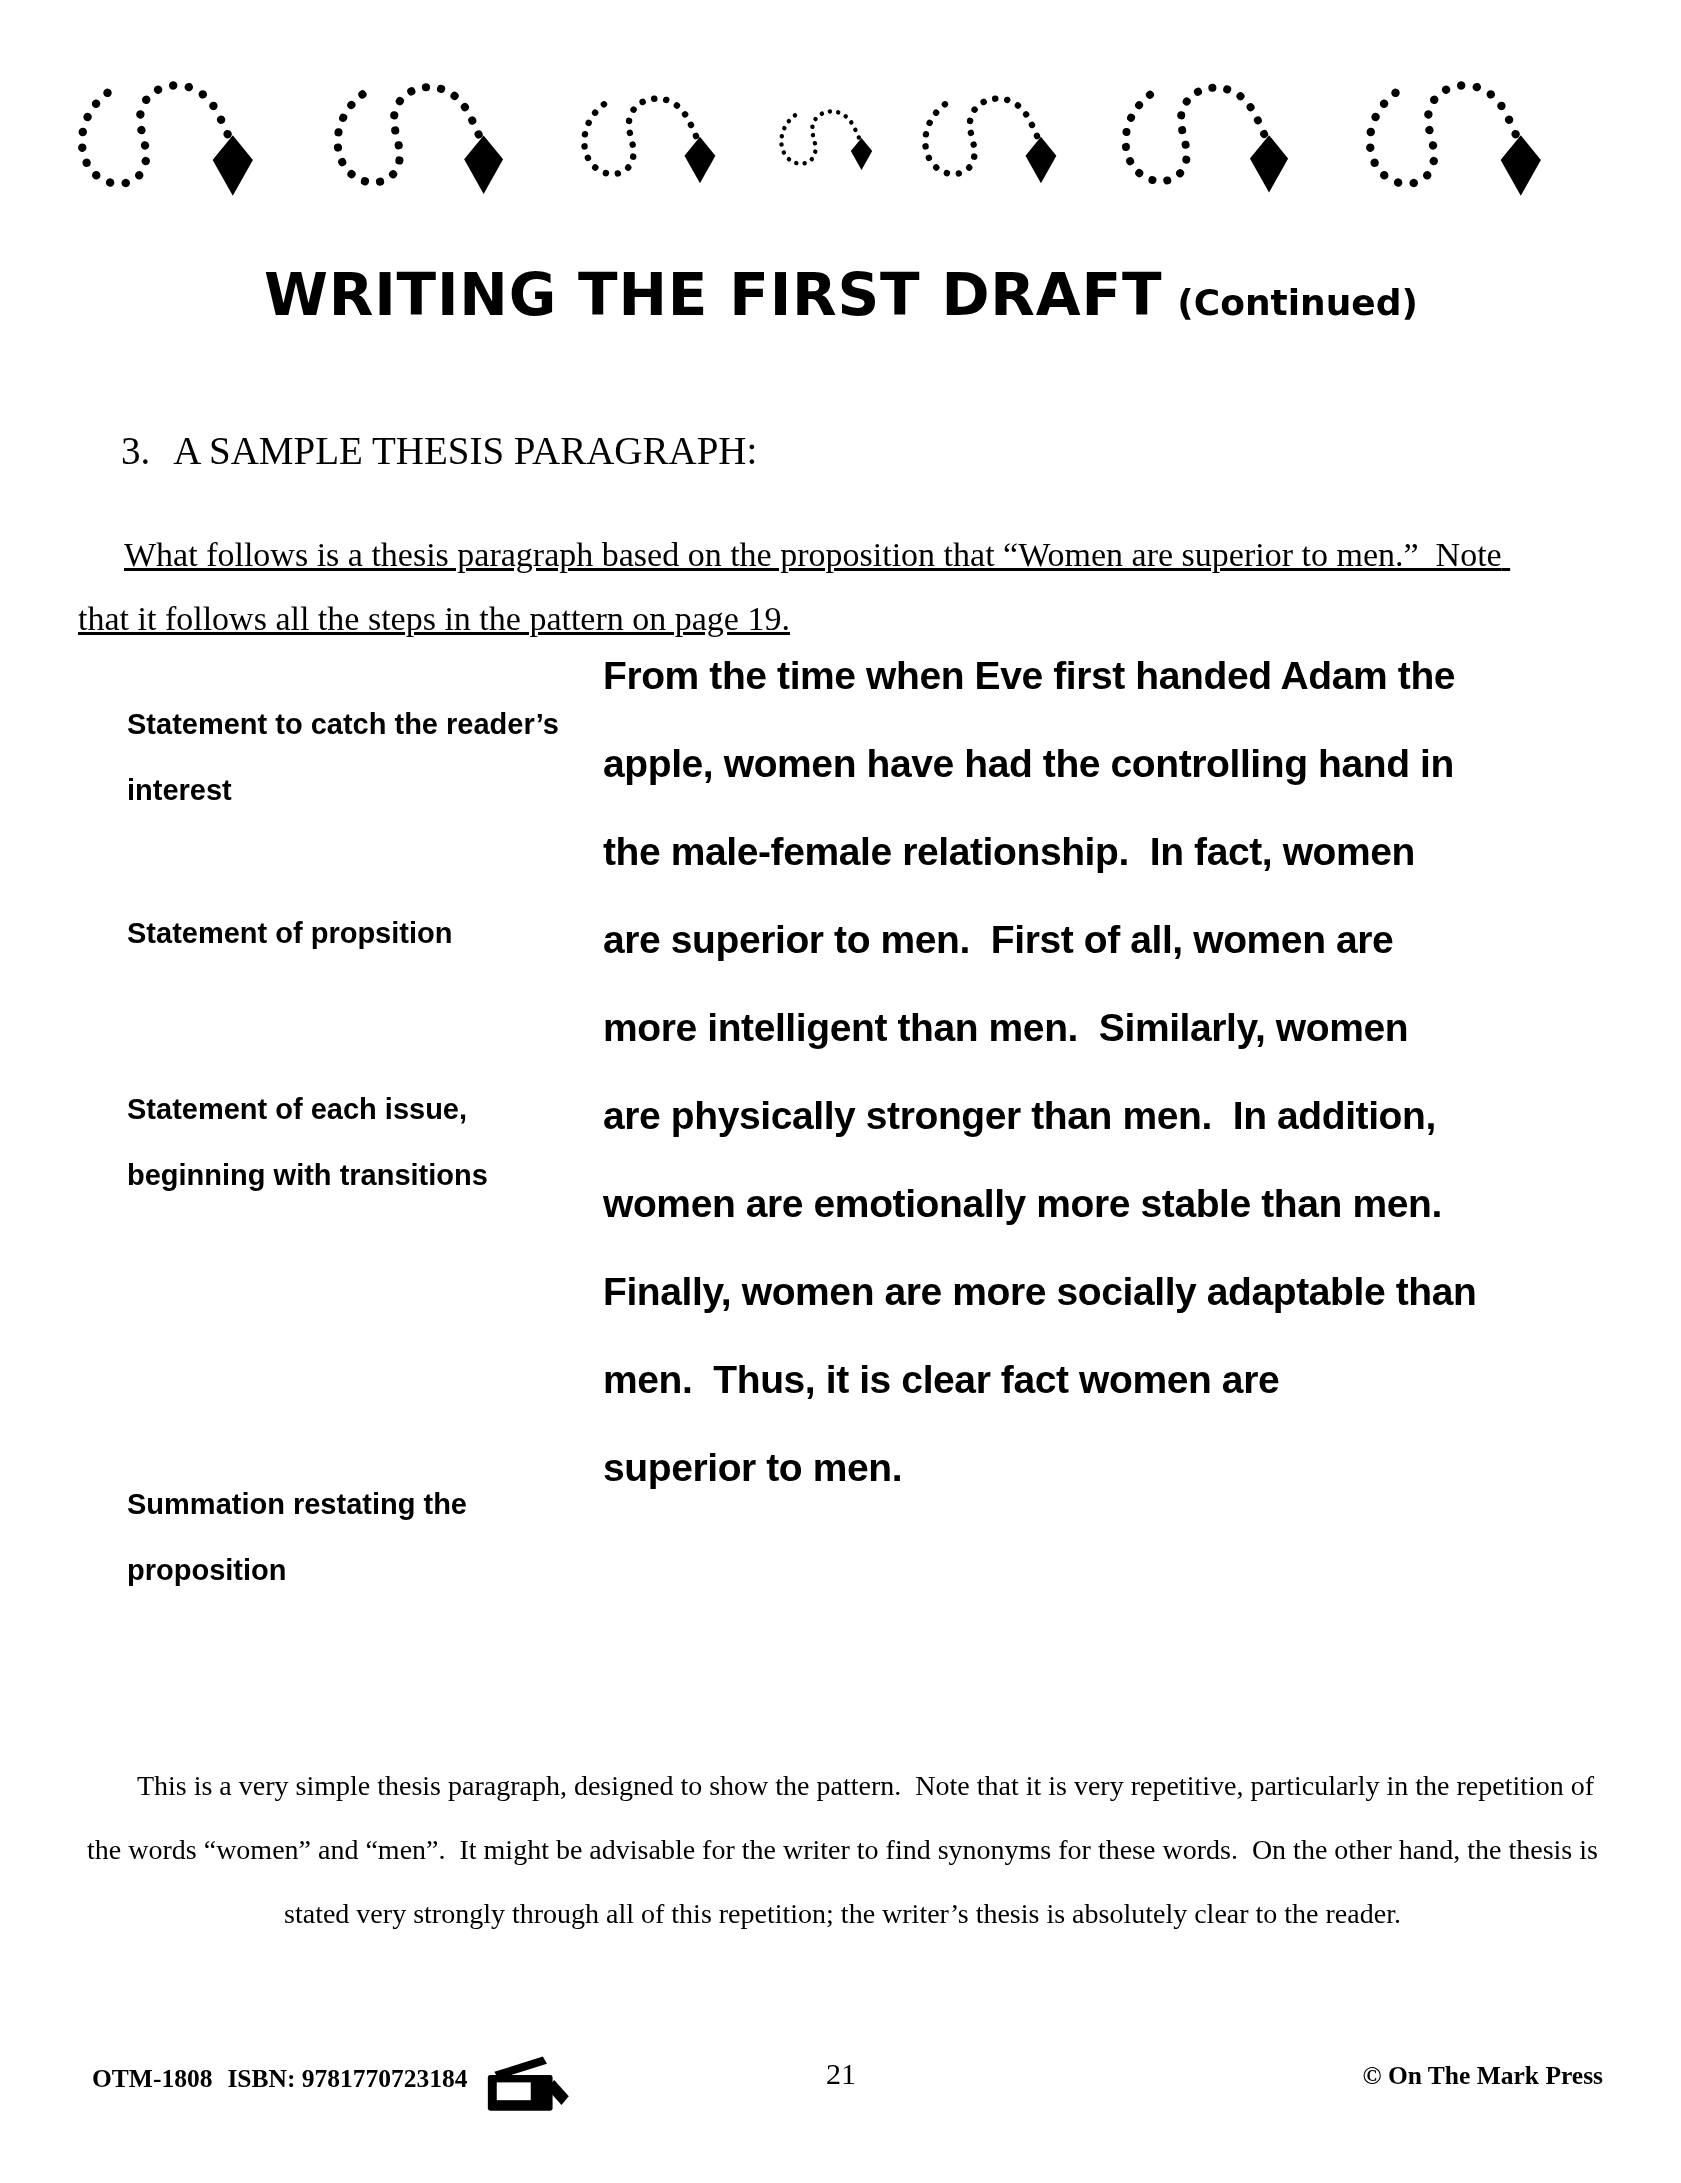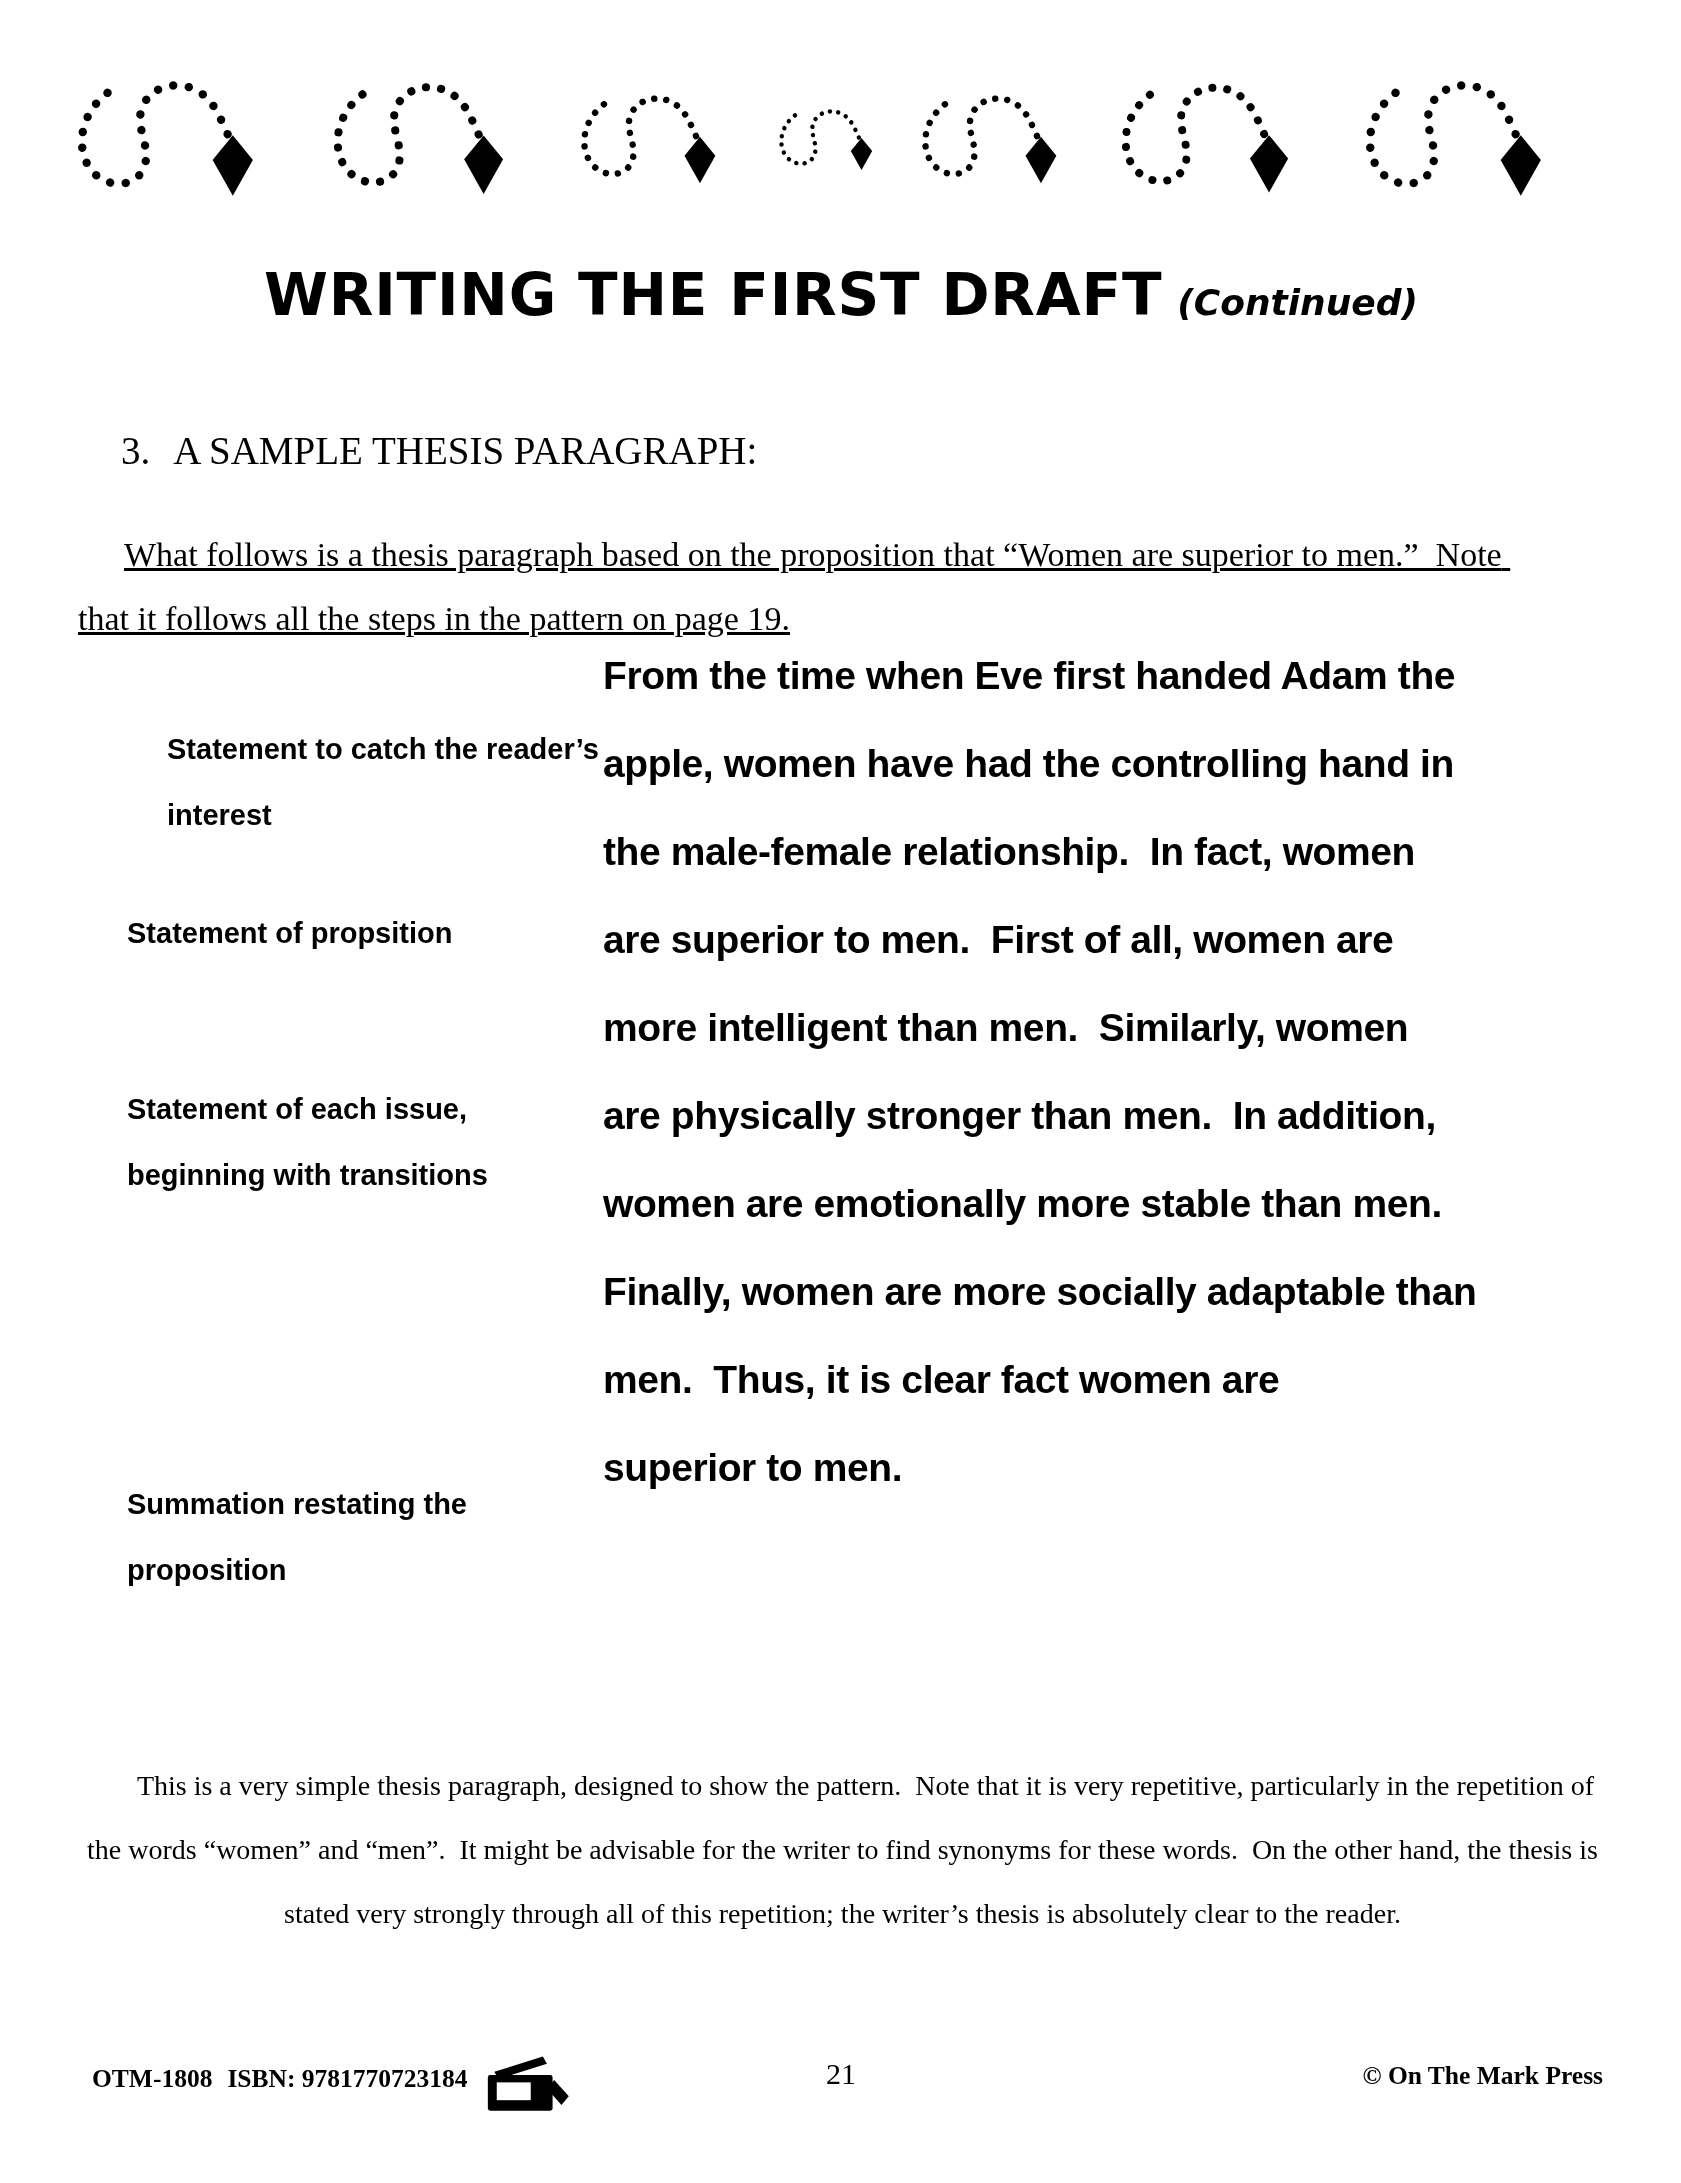--- a/index.html
+++ b/index.html
@@ -19,21 +19,21 @@
   }
   .swirl{display:block;}
 
   
   .title-row{
     position:absolute;top:261px;left:0;width:100%;
     text-align:center;white-space:nowrap;
     font-family:"DejaVu Sans", sans-serif;font-weight:bold;
   }
   .title-main{font-size:58px;letter-spacing:0.8px;}
-  .title-suffix{font-size:36px;margin-left:15px;font-style:italic;}
+  .title-suffix{font-size:36px;margin-left:15px;}
 
   
   .section-heading{
     position:absolute;top:383px;left:82px;
     font-size:39px;white-space:pre-wrap;
   }
   .section-number{margin-right:23px;}
 
   
   .intro{
@@ -41,21 +41,21 @@
     font-size:34px;line-height:64px;
     text-indent:46px;white-space:pre-wrap;text-decoration:underline;
   }
 
   
   .annotation{
     position:absolute;left:127px;width:443px;
     font-family:"Liberation Sans", sans-serif;font-weight:bold;
     font-size:29px;line-height:66px;
   }
-  .annotation-1{top:716px;margin-left:40px;}
+  .annotation-1{top:691px;}
   .annotation-2{top:900px;}
   .annotation-3{top:1076px;}
   .annotation-4{top:1471px;}
 
   .thesis{
     position:absolute;top:654px;left:603px;width:985px;
   }
   .thesis-line{
     height:88px;
     font-family:"Liberation Sans", sans-serif;

